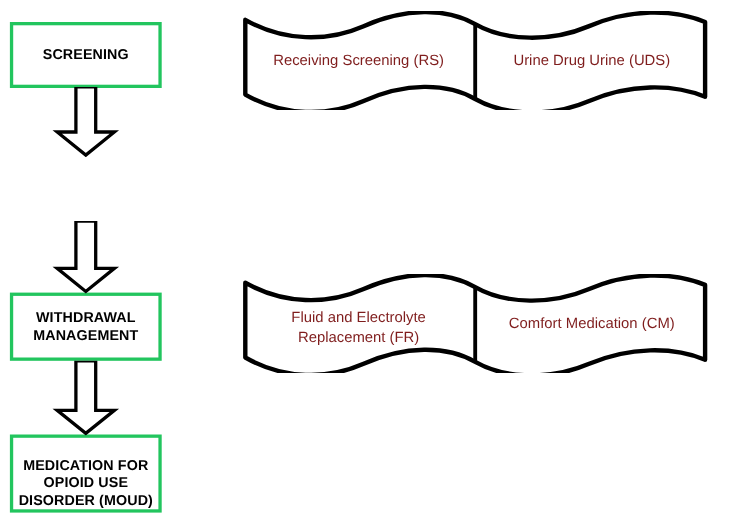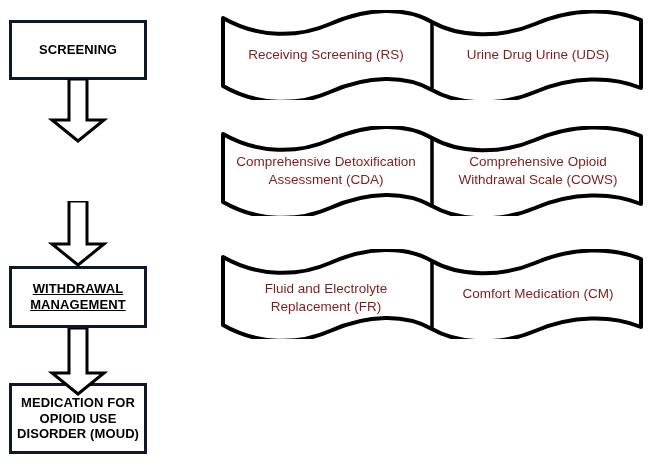--- a/index.html
+++ b/index.html
@@ -17,21 +17,21 @@
     width: 669px;
     height: 471px;
     background: #ffffff;
     overflow: hidden;
   }
 
   
   .stage-box {
     position: absolute;
     box-sizing: border-box;
-    border: 3px solid #0f172a;
+    border: 3px solid #22c55e;
     background: #ffffff;
     display: flex;
     align-items: center;
     justify-content: center;
     text-align: center;
   }
   .stage-box .stage-label {
     font-family: "Liberation Sans", sans-serif;
     font-weight: bold;
     font-size: 13px;
@@ -83,26 +83,26 @@
 </head>
 <body>
 
 <div id="stage">
 
   <div class="stage-box" style="left:9px; top:20px; width:138px; height:60px;">
     <span class="stage-label">SCREENING</span>
   </div>
 
 
-  <div class="stage-box" style="left:9px; top:266px; width:138px; height:62px;text-decoration:underline;">
+  <div class="stage-box" style="left:9px; top:266px; width:138px; height:62px;">
     <span class="stage-label">WITHDRAWAL
 MANAGEMENT</span>
   </div>
 
-  <div class="stage-box" style="left:9px; top:383px; width:138px; height:71px;">
+  <div class="stage-box" style="left:9px; top:395px; width:138px; height:71px;align-items:flex-end;">
     <span class="stage-label">MEDICATION FOR
 OPIOID USE
 DISORDER (MOUD)</span>
   </div>
 
   <div class="block-arrow" style="left:42px; top:79px;">
     <svg width="72" height="64" viewBox="0 0 72 64" aria-hidden="true">
       <polygon points="27,0 45,0 45,41 62,41 36,62 10,41 27,41" fill="#ffffff" stroke="#000000" stroke-width="3" stroke-linejoin="miter"></polygon>
     </svg>
   </div>
@@ -135,44 +135,20 @@
       <line x1="212" y1="12" x2="212" y2="80" stroke="#000000" stroke-width="3.5"></line>
     </svg>
     <div class="doc-cell" style="left:3px; top:14px; width:206px; height:62px;">
       <span class="doc-text">Receiving Screening (RS)</span>
     </div>
     <div class="doc-cell" style="left:215px; top:14px; width:206px; height:62px;">
       <span class="doc-text">Urine Drug Urine (UDS)</span>
     </div>
   </div>
 
-  <div class="doc-row" style="left:220px; top:126px; width:424px; height:90px;">
-    <svg class="doc-svg" width="424" height="90" viewBox="0 0 424 90" aria-hidden="true">
-      <path d="M3,8
-               C 38,28 78,28 110,14
-               C 148,-3 186,-3 212,12
-               C 240,28 282,28 315,14
-               C 352,-2 392,-2 421,10
-               L 421,78
-               C 392,66 352,66 315,82
-               C 282,96 240,96 212,80
-               C 186,65 148,65 110,82
-               C 78,96 38,96 3,76
-               Z" fill="#ffffff" stroke="#000000" stroke-width="4" stroke-linejoin="round"></path>
-      <line x1="212" y1="12" x2="212" y2="80" stroke="#000000" stroke-width="3.5"></line>
-    </svg>
-    <div class="doc-cell" style="left:3px; top:14px; width:206px; height:62px;">
-      <span class="doc-text">Comprehensive Detoxification
-Assessment (CDA)</span>
-    </div>
-    <div class="doc-cell" style="left:215px; top:14px; width:206px; height:62px;">
-      <span class="doc-text">Comprehensive Opioid
-Withdrawal Scale (COWS)</span>
-    </div>
-  </div>
 
   <div class="doc-row" style="left:220px; top:249px; width:424px; height:90px;">
     <svg class="doc-svg" width="424" height="90" viewBox="0 0 424 90" aria-hidden="true">
       <path d="M3,8
                C 38,28 78,28 110,14
                C 148,-3 186,-3 212,12
                C 240,28 282,28 315,14
                C 352,-2 392,-2 421,10
                L 421,78
                C 392,66 352,66 315,82

